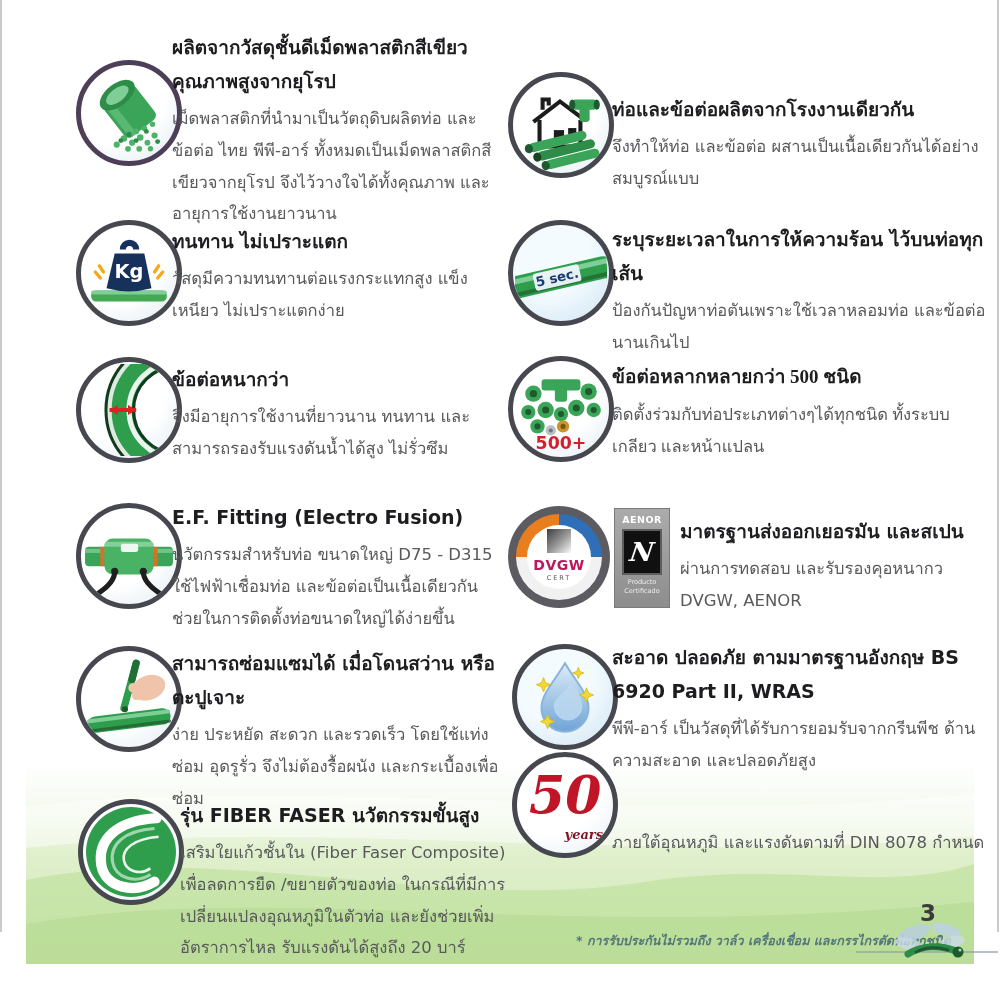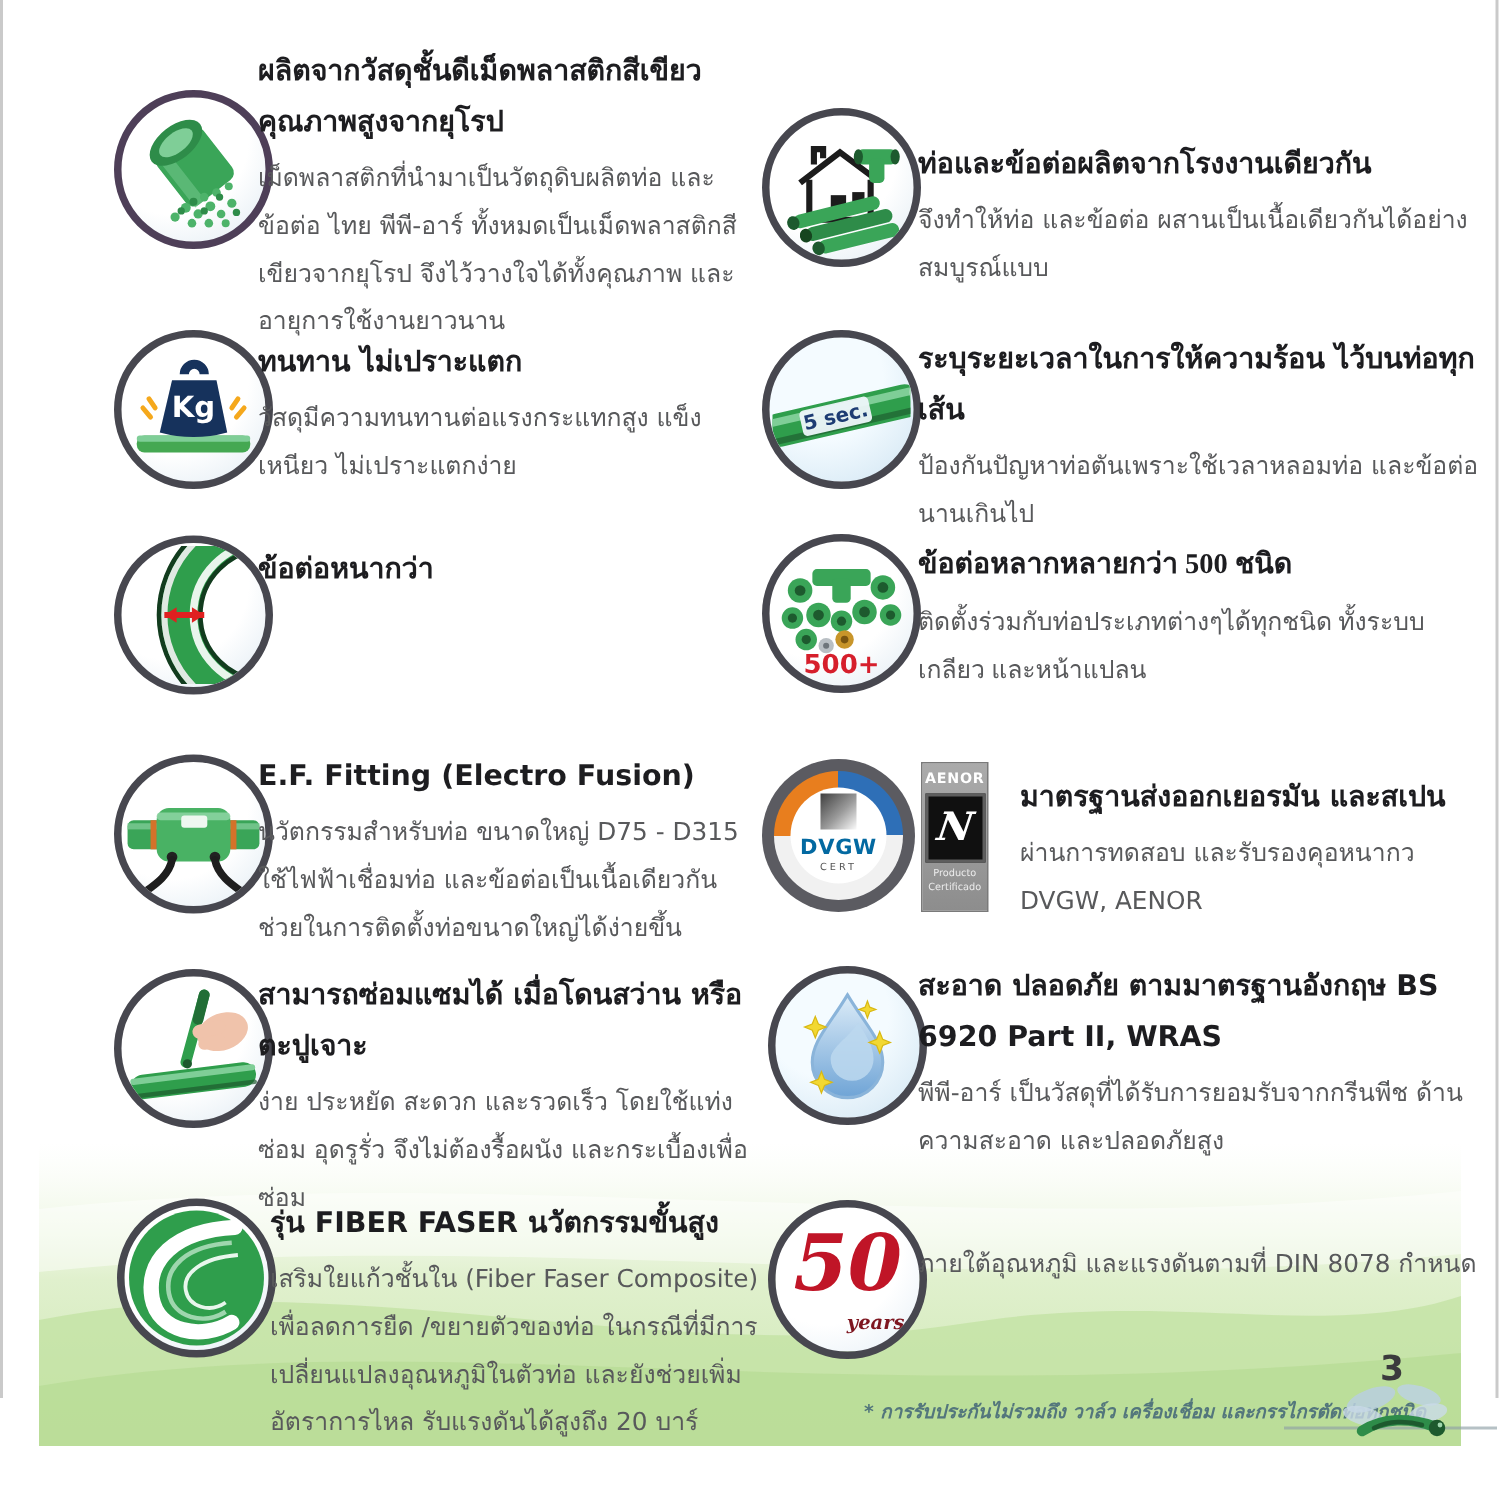--- a/index.html
+++ b/index.html
@@ -39,37 +39,37 @@
   #i-l1{left:76px;top:60px;border-color:#4e3f58;}
   #i-l2{left:76px;top:220px;}
   #i-l3{left:76px;top:357px;}
   #i-l4{left:76px;top:503px;}
   #i-l5{left:76px;top:646px;}
   #i-l6{left:78px;top:799px;}
   #i-r1{left:508px;top:72px;}
   #i-r2{left:508px;top:220px;background:radial-gradient(circle at 35% 28%,#f4fbff 45%,#cfe4f2 100%);}
   #i-r3{left:508px;top:356px;}
   #i-r5{left:512px;top:644px;background:radial-gradient(circle at 35% 28%,#f4fbff 45%,#cfe4f2 100%);}
-  #i-r6{left:512px;top:800px;background:radial-gradient(circle at 35% 28%,#ffffff 55%,#e4eef6 100%);}
+  #i-r6{left:512px;top:752px;background:radial-gradient(circle at 35% 28%,#ffffff 55%,#e4eef6 100%);}
 
   .icon-label-kg { font-weight:bold; }
 
   
   .dvgw { position:absolute; left:508px; top:506px; width:102px; height:102px; border-radius:50%;
           background:#5b5b61; display:flex; align-items:center; justify-content:center; }
   .dvgw-ring { width:86px; height:86px; border-radius:50%; position:relative;
           background:conic-gradient(#2e6fb7 0 90deg, #f1f1f1 90deg 270deg, #e87e1e 270deg 360deg); }
   .dvgw-core { position:absolute; inset:11px; border-radius:50%; background:#fff;
           display:flex; flex-direction:column; align-items:center; justify-content:flex-end; padding-bottom:7px; box-sizing:border-box; }
   .dvgw-square { position:absolute; top:4px; left:50%; transform:translateX(-50%);
           width:24px; height:24px; background:linear-gradient(135deg,#3f3f3f 0%,#9a9a9a 55%,#fbfbfb 100%); }
-  .dvgw-name { font-weight:bold; font-size:14px; color:#0369a1; letter-spacing:.5px; line-height:1; }
+  .dvgw-name { font-weight:bold; font-size:14px; color:#be185d; letter-spacing:.5px; line-height:1; }
   .dvgw-cert { font-size:6.5px; letter-spacing:2px; color:#555; margin-top:2px; }
 
-  .aenor { position:absolute; left:614px; top:508px; width:45px; height:100px;
+  .aenor { position:absolute; left:614px; top:508px; width:56px; height:100px;
           background:linear-gradient(#ababab,#8d8d8d); border:1px solid #7a7a7a; box-sizing:border-box;
           display:flex; flex-direction:column; align-items:center; padding:5px 3px; }
   .aenor-name { color:#fff; font-weight:bold; font-size:9.5px; letter-spacing:.5px; }
   .aenor-n { width:36px; height:42px; background:#101010; border:2px solid #5e5e5e; margin:4px 0 3px;
           display:flex; align-items:center; justify-content:center; }
   .aenor-n span { color:#fff; font-weight:bold; font-size:26px; font-style:italic;
           font-family:"DejaVu Serif","Liberation Serif",serif; transform:skewX(-8deg); line-height:1; }
   .aenor-sub { color:#ececec; font-size:6.5px; text-align:center; line-height:1.35; }
 
   
@@ -176,20 +176,21 @@
       <circle cx="92" cy="45" r="66" fill="none" stroke="#dfe9e2" stroke-width="4"></circle>
       <g stroke="#e02020" stroke-width="4" fill="#e02020">
         <line x1="26" y1="45" x2="52" y2="45"></line>
         <path d="M26,45 l8,-5 v10 Z" stroke="none"></path>
         <path d="M52,45 l-8,-5 v10 Z" stroke="none"></path>
       </g>
     </svg>
   </div>
   <div class="ftext" id="t-l3">
     <div class="ftitle">ข้อต่อหนากว่า</div>
+    <div class="fbody">จึงมีอายุการใช้งานที่ยาวนาน ทนทาน และสามารถรองรับแรงดันน้ำได้สูง ไม่รั่วซึม</div>
   </div>
 
   <div class="badge" id="i-l4">
     <svg viewBox="0 0 90 90">
       <rect x="2" y="36" width="86" height="19" rx="4" fill="#3aa558"></rect>
       <rect x="2" y="38" width="86" height="4" fill="#77c78f" opacity="0.9"></rect>
       <rect x="17" y="36" width="4" height="19" fill="#d4722a"></rect>
       <rect x="69" y="36" width="4" height="19" fill="#d4722a"></rect>
       <rect x="21" y="28" width="48" height="35" rx="8" fill="#49b264"></rect>
       <rect x="21" y="31" width="48" height="5" rx="2.5" fill="#8ad3a0" opacity="0.9"></rect>

